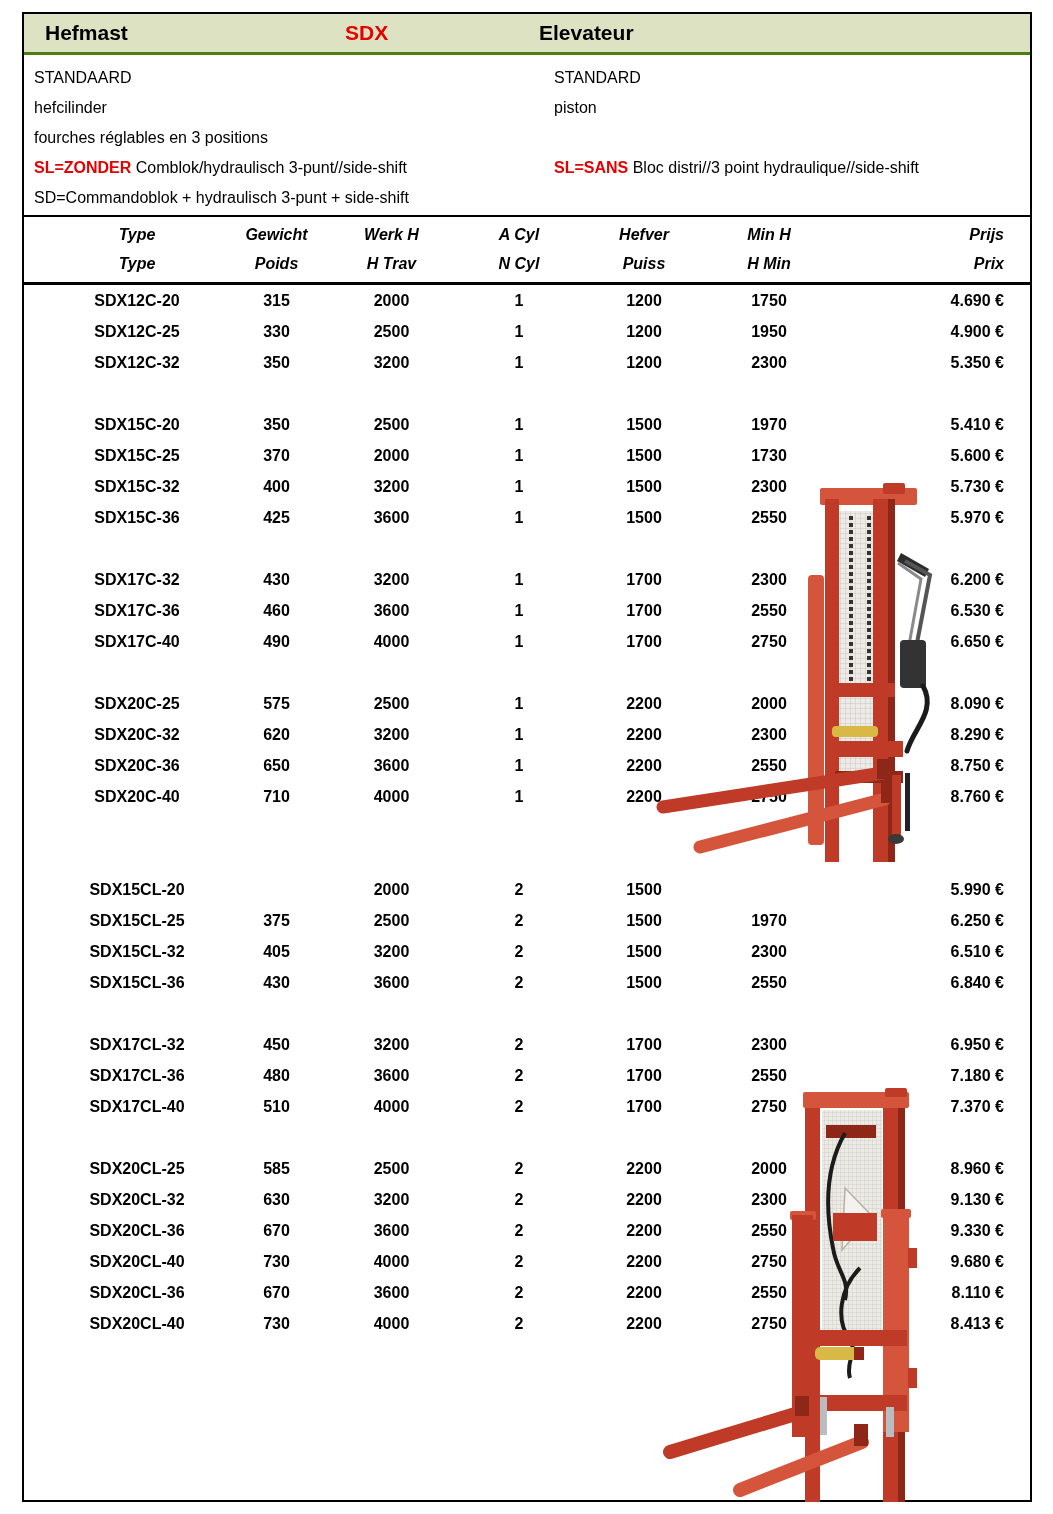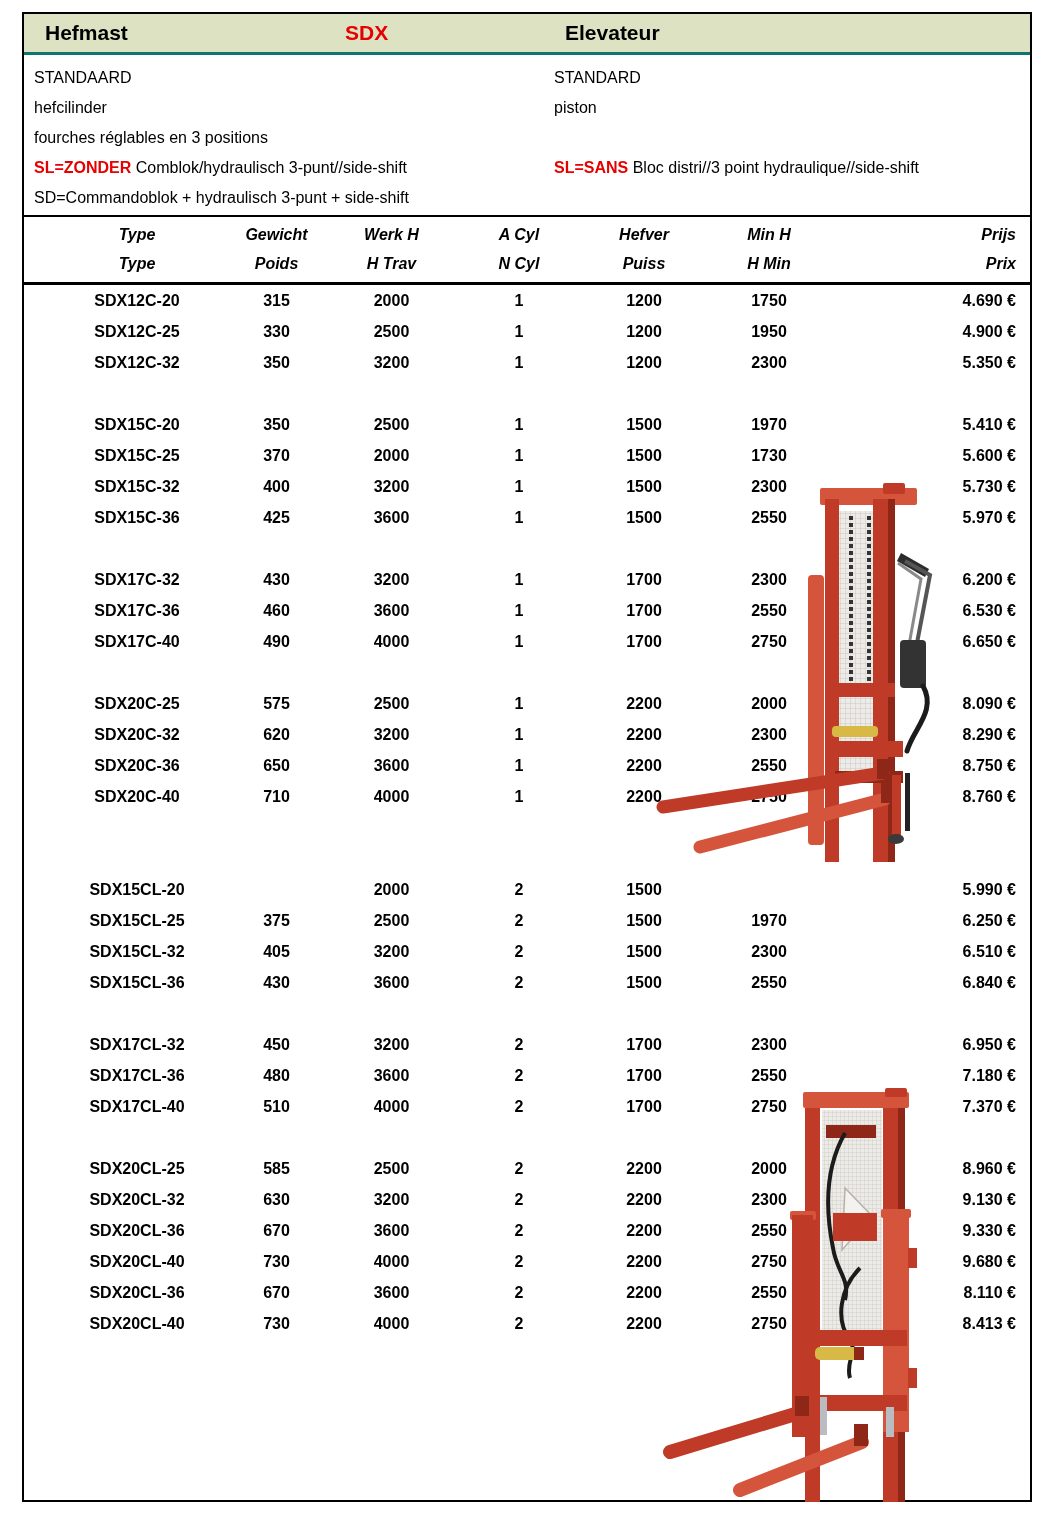--- a/index.html
+++ b/index.html
@@ -1,38 +1,38 @@
 <!DOCTYPE html>
 <html style="--c-accent_red: #e60000; --c-header_bg: #dde3c2; --c-machine_red: #bf3a27; --c-machine_red_light: #d5543c; --c-machine_red_dark: #8e2718; --c-machine_yellow: #d9b945; --c-mesh: #ecebe7; --c-mesh_line: #c6c2ba; --c-hose: #1b1b1b; --c-steel: #b9bcc0;"><head>
 <meta charset="utf-8">
 <style>
   html,body{margin:0;padding:0;background:#ffffff;}
   body{width:1053px;height:1514px;position:relative;font-family:"Liberation Sans",sans-serif;color:#000;}
   .sheet{position:absolute;left:22px;top:12px;width:1010px;height:1490px;border:2px solid #000;box-sizing:border-box;background:#fff;}
 
   
-  .head-row{position:relative;height:38px;background:var(--c-header_bg);border-bottom:3px solid #0f766e;}
+  .head-row{position:relative;height:38px;background:var(--c-header_bg);border-bottom:3px solid #4d7c0f;}
   .head-row .hcell{position:absolute;top:0;line-height:38px;font-size:21px;font-weight:bold;white-space:nowrap;}
   .h-left{left:21px;}
   .h-center{left:321px;color:var(--c-accent_red);}
-  .h-right{left:541px;}
+  .h-right{left:515px;}
 
   
   .desc-section{padding-top:8px;height:152px;}
   .desc-row{display:grid;grid-template-columns:520px 1fr;padding-left:10px;height:30px;align-items:center;font-size:16px;white-space:nowrap;}
   .desc-red{color:var(--c-accent_red);font-weight:bold;}
 
   
   .colhead{border-top:2px solid #000;border-bottom:3px solid #000;padding:3px 0 4px 0;}
   .grid-row{display:grid;grid-template-columns:205px 95px 135px 120px 130px 120px 1fr;align-items:center;}
   .colhead .grid-row{height:29px;font-size:16px;font-weight:bold;font-style:italic;}
   .cell{white-space:nowrap;overflow:visible;}
   .c-type{text-align:center;padding-left:21px;}
   .c-num{text-align:center;}
-  .c-price{text-align:right;padding-right:14px;}
+  .c-price{text-align:right;padding-right:26px;}
 
   
   .data-rows .grid-row{height:31px;font-size:16px;font-weight:bold;}
   .grid-row.spacer{height:31px;}
 
   
   .machine{position:absolute;pointer-events:none;}
   .machine-1{left:621px;top:469px;}
   .machine-2{left:616px;top:1074px;}
   svg .m-red{fill:var(--c-machine_red);}

